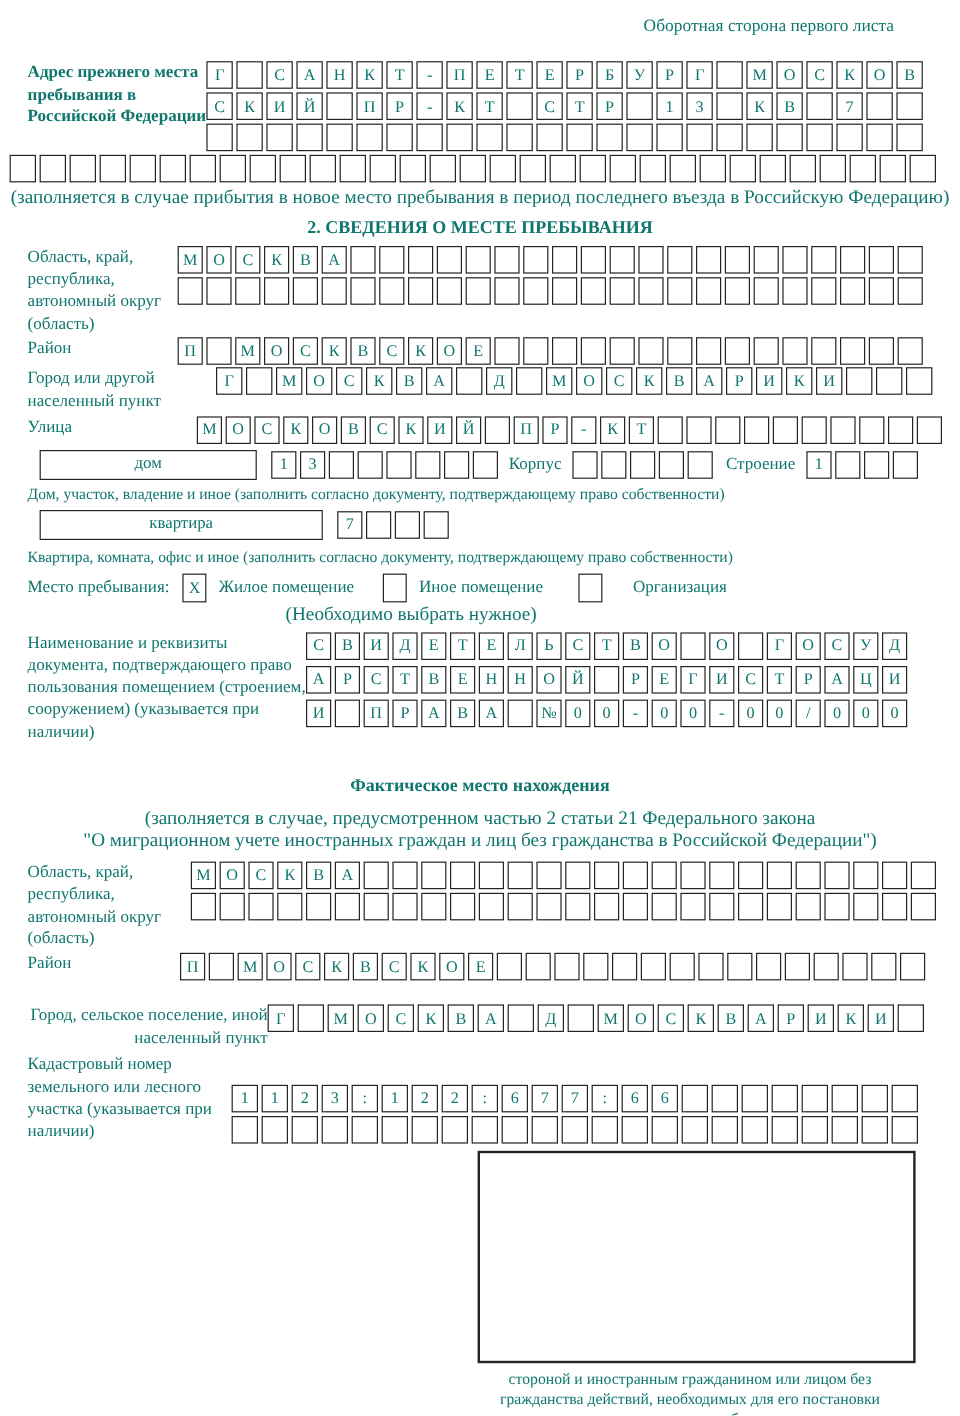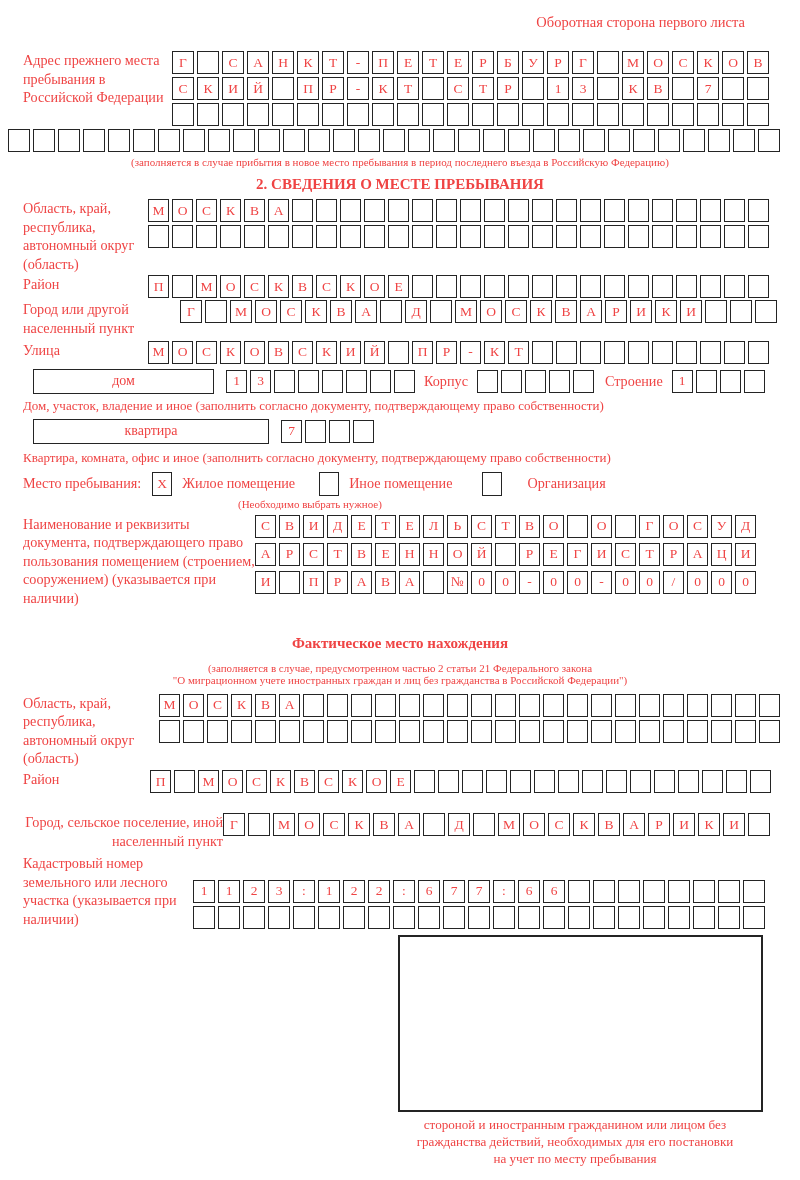--- a/index.html
+++ b/index.html
@@ -1,34 +1,34 @@
 <!DOCTYPE html>
 <html><head>
 <meta charset="utf-8">
 <style>
   html,body{margin:0;padding:0;background:#fff;}
   .page{
     width:800px;height:1180px;background:#ffffff;overflow:hidden;
-    font-family:"Liberation Serif","DejaVu Serif",serif;color:#ef4444;
+    font-family:"Liberation Serif","DejaVu Serif",serif;color:#0f766e;
     box-sizing:border-box;padding-top:14px;position:relative;
   }
   .top-note{text-align:right;margin-right:55px;font-size:14.5px;}
   .row{display:flex;align-items:flex-start;}
   .label{font-size:14.2px;line-height:1.31;flex:0 0 auto;}
   .cells-col{flex:0 0 auto;}
   .cellrow{display:flex;flex-wrap:nowrap;}
   .cellrow + .cellrow{margin-top:3px;}
   .cell{
     box-sizing:border-box;flex:0 0 auto;width:21px;height:23px;
     border:1.7px solid #242424;margin-right:3px;
     display:flex;align-items:center;justify-content:center;
     font-size:13.5px;line-height:1;background:#fff;
   }
   .w22 .cell{width:22px;}
-  .note{font-size:11px;}
+  .note{font-size:16px;}
   .center{text-align:center;}
   .sec-title{font-weight:bold;font-size:15px;text-align:center;margin-top:8px;}
   .caption{font-size:13px;margin-left:23px;margin-top:4px;}
   .fieldbox{
     box-sizing:border-box;border:1.7px solid #242424;height:25px;
     display:flex;align-items:center;justify-content:center;font-size:14px;
     flex:0 0 auto;background:#fff;
   }
   .inline-label{font-size:14.2px;line-height:25px;flex:0 0 auto;}
   .checkbox{
@@ -41,21 +41,21 @@
   .stamp-caption{margin-left:360px;width:430px;text-align:center;font-size:13.1px;line-height:1.31;margin-top:4px;}
 </style>
 </head>
 <body>
 
 <div class="page">
 
   <div class="top-note">Оборотная сторона первого листа</div>
 
   <div class="row" style="margin-left:23px;margin-top:20px;">
-    <div class="label" style="width:149px;">Адрес прежнего места пребывания в Российской Федерации</div>
+    <div class="label" style="width:149px;font-weight:bold;">Адрес прежнего места пребывания в Российской Федерации</div>
     <div class="cells-col">
       <div class="cellrow w22">
           <span class="cell">Г</span>
           <span class="cell"></span>
           <span class="cell">С</span>
           <span class="cell">А</span>
           <span class="cell">Н</span>
           <span class="cell">К</span>
           <span class="cell">Т</span>
           <span class="cell">-</span>
@@ -284,21 +284,21 @@
         <span class="cell">Р</span>
         <span class="cell">И</span>
         <span class="cell">К</span>
         <span class="cell">И</span>
         <span class="cell"></span>
         <span class="cell"></span>
         <span class="cell"></span>
       </div>
   </div>
 
-  <div class="row" style="margin-left:23px;margin-top:3px;">
+  <div class="row" style="margin-left:23px;margin-top:3px;gap:16px;">
     <div class="label" style="width:125px;">Улица</div>
     <div class="cellrow">
         <span class="cell">М</span>
         <span class="cell">О</span>
         <span class="cell">С</span>
         <span class="cell">К</span>
         <span class="cell">О</span>
         <span class="cell">В</span>
         <span class="cell">С</span>
         <span class="cell">К</span>

